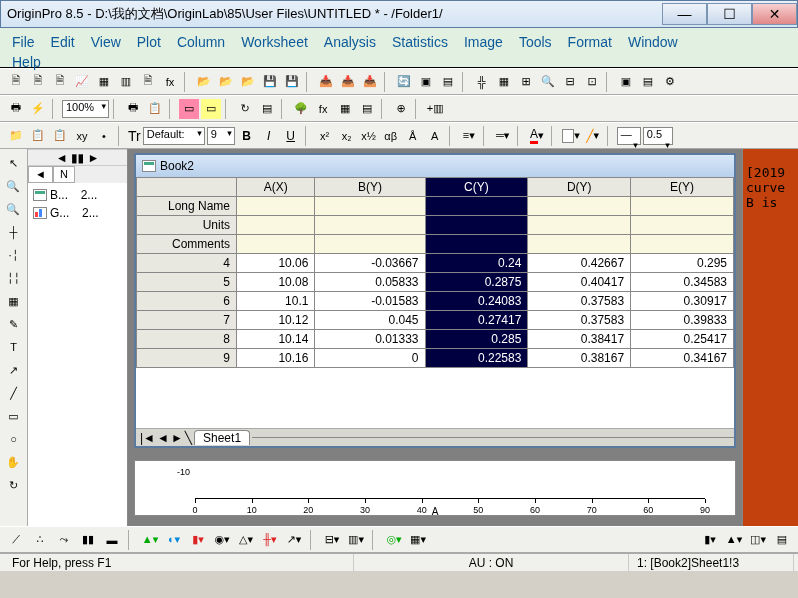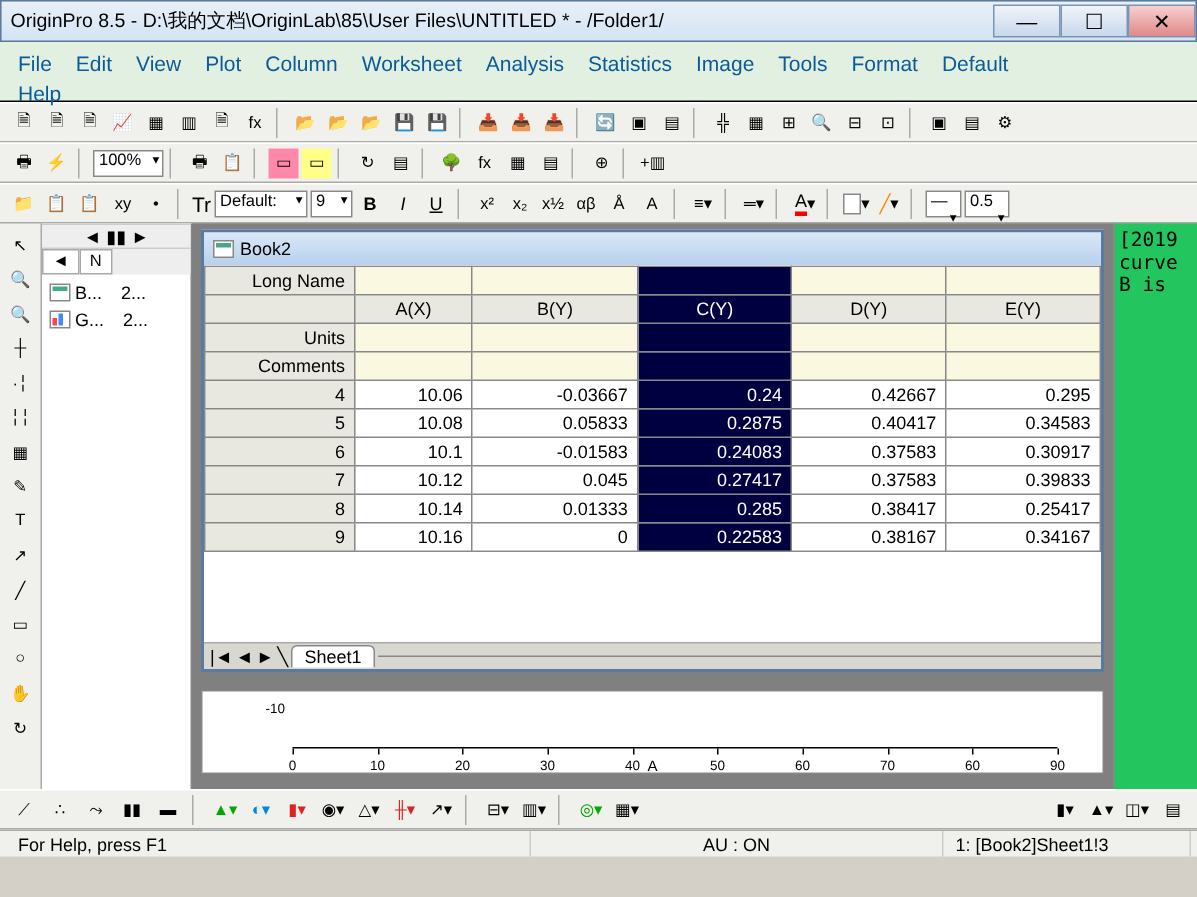--- a/index.html
+++ b/index.html
@@ -39,21 +39,21 @@
 table.grid td.meta.selcol { background:#000040; color:#fff; }
 .wb-sheettabs { height:18px; background:#d8d8d0; display:flex; align-items:center; padding-left:4px; gap:2px; font-size:11px; border-top:1px solid #aaa; }
 .sheet-tab { background:#fff; border:1px solid #888; border-bottom:none; padding:0 8px; border-radius:4px 4px 0 0; }
 .graph-strip { position:absolute; left:6px; right:6px; bottom:10px; height:56px; background:#fff; border:1px solid #888; }
 .axis-area { position:absolute; left:60px; right:30px; top:4px; bottom:16px; }
 .axis-x { position:absolute; left:0; right:0; bottom:0; height:1px; background:#000; }
 .tick { position:absolute; bottom:-4px; width:1px; height:4px; background:#000; }
 .tick-lbl { position:absolute; bottom:-16px; font-size:9px; transform:translateX(-50%); }
 .xlabel-lbl { position:absolute; bottom:-2px; left:50%; transform:translateX(-50%); font-size:10px; }
 .y-lbl { position:absolute; left:42px; top:6px; font-size:9px; }
-.right-panel { width:56px; background:#22c55e; border-left:1px solid #888; padding:4px 3px; font-family:monospace; font-size:13px; overflow:hidden; white-space:pre; }
+.right-panel { width:56px; background:#c2410c; border-left:1px solid #888; padding:16px 3px; font-family:monospace; font-size:13px; overflow:hidden; white-space:pre; }
 .bottom-toolbar { height:27px; background:#f0f0ec; border-top:1px solid #fff; border-bottom:1px solid #aaa; display:flex; align-items:center; padding:0 6px; gap:4px; }
 .statusbar { height:18px; background:#f0f0ec; border-top:1px solid #aaa; display:flex; align-items:center; font-size:12px; padding:0 4px; }
 .status-cell { padding:0 8px; border-right:1px solid #ccc; height:100%; display:flex; align-items:center; }
 .folder-icon { display:inline-block; width:14px; height:11px; background:#f4d47a; border:1px solid #c4a030; border-radius:1px; }
 .book-icon { display:inline-block; width:14px; height:12px; background:#fff; border:1px solid #888; position:relative; }
 .book-icon::before { content:""; position:absolute; left:1px; top:1px; right:1px; height:3px; background:#4a8; }
 .graph-icon-sm { display:inline-block; width:14px; height:12px; background:#fff; border:1px solid #888; position:relative; }
 .graph-icon-sm::before { content:""; position:absolute; left:1px; bottom:1px; width:3px; height:5px; background:#f44; }
 .graph-icon-sm::after { content:""; position:absolute; left:5px; bottom:1px; width:3px; height:8px; background:#48f; }
 .color-chip { width:16px; height:14px; border:1px solid #888; display:inline-block; }
@@ -75,21 +75,21 @@
   <span class="menu-item">Edit</span>
   <span class="menu-item">View</span>
   <span class="menu-item">Plot</span>
   <span class="menu-item">Column</span>
   <span class="menu-item">Worksheet</span>
   <span class="menu-item">Analysis</span>
   <span class="menu-item">Statistics</span>
   <span class="menu-item">Image</span>
   <span class="menu-item">Tools</span>
   <span class="menu-item">Format</span>
-  <span class="menu-item">Default</span>
+  <span class="menu-item">Window</span>
   <span class="menu-item" style="width:100%;">Help</span>
 </div>
 
 <div class="toolbar">
   <div class="tbtn">🗎</div>
   <div class="tbtn">🗎</div>
   <div class="tbtn">🗎</div>
   <div class="tbtn">📈</div>
   <div class="tbtn">▦</div>
   <div class="tbtn">▥</div>
@@ -222,34 +222,34 @@
   <div class="center">
     <div class="workbook" style="bottom:78px;">
       <div class="wb-title">
         <span class="book-icon"></span>
         <span>Book2</span>
       </div>
       <div class="wb-grid">
         <table class="grid" id="grid-table">
             <tbody>
               <tr>
-                <th class="rowhdr">Long Name</th>
-                <td class="meta "></td>
-                <td class="meta "></td>
-                <td class="meta selcol"></td>
-                <td class="meta "></td>
-                <td class="meta "></td>
-              </tr>
-              <tr>
                 <th class="topleft" style="width:100px;"></th>
                 <th class="">A(X)</th>
                 <th class="">B(Y)</th>
                 <th class="selcol">C(Y)</th>
                 <th class="">D(Y)</th>
                 <th class="">E(Y)</th>
+              </tr>
+              <tr>
+                <th class="rowhdr">Long Name</th>
+                <td class="meta "></td>
+                <td class="meta "></td>
+                <td class="meta selcol"></td>
+                <td class="meta "></td>
+                <td class="meta "></td>
               </tr>
               <tr>
                 <th class="rowhdr">Units</th>
                 <td class="meta "></td>
                 <td class="meta "></td>
                 <td class="meta selcol"></td>
                 <td class="meta "></td>
                 <td class="meta "></td>
               </tr>
               <tr>

